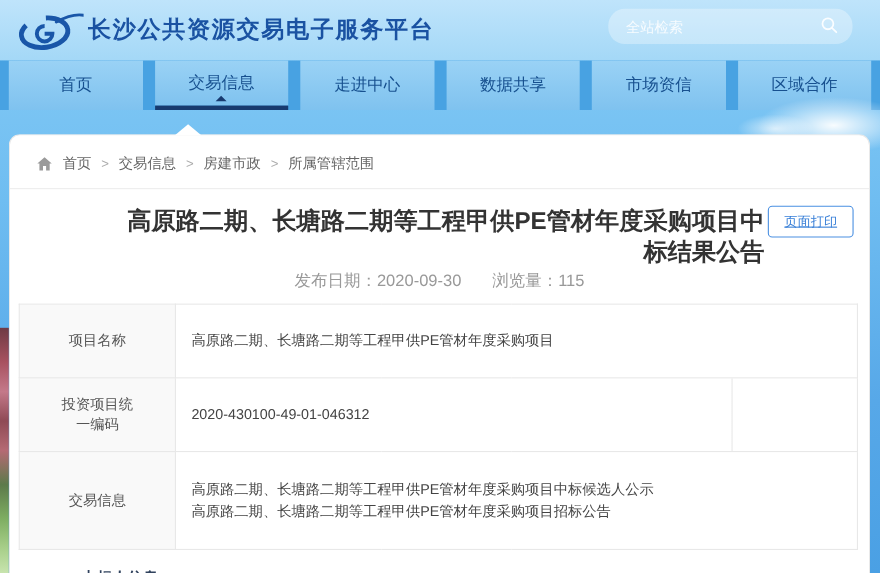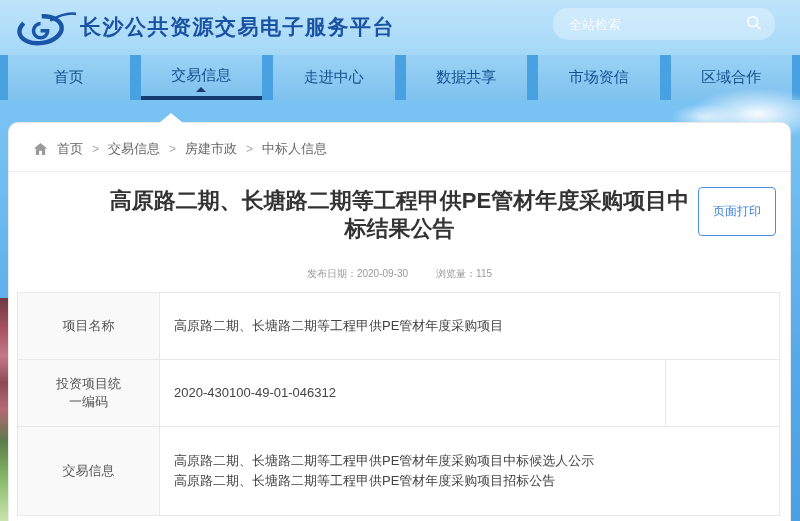--- a/index.html
+++ b/index.html
@@ -45,25 +45,25 @@
     border-left:12px solid transparent; border-right:12px solid transparent;
     border-bottom:10px solid #fff; }
   
   .breadcrumb { display:flex; align-items:center; gap:9px; padding:17px 0 13px 24px;
     font-size:13px; color:#666; border-bottom:1px solid #ededed; }
   .crumb-item { cursor:pointer; }
   .crumb-sep { color:#aaa; font-size:12px; }
   .home-icon { width:15px; height:14px; display:inline-block; }
   
   .title-row { position:relative; padding:15px 95px 0; text-align:center; }
-  .page-title { font-size:22px; font-weight:bold; color:#333; line-height:28px; }
+  .page-title { font-size:22px; font-weight:bold; color:#333; line-height:28px;text-align:right; }
   .print-btn { position:absolute; right:14px; top:15px; background:#fff; border:1px solid #4a90e2;
-    color:#3a80d8; font-size:12px; padding:15px 14px; border-radius:4px; cursor:pointer;
-    font-family:inherit; }
-  .meta { text-align:center; color:#999; font-size:10px; margin:24px 0 11px; }
+    color:#3a80d8; font-size:12px; padding:5px 14px; border-radius:4px; cursor:pointer;
+    font-family:inherit;text-decoration:underline; }
+  .meta { text-align:center; color:#999; font-size:15px; margin:3px 0 11px; }
   .meta b { font-weight:normal; margin-right:28px; }
   
   .info-table { width:calc(100% - 18px); margin:0 8px; border-collapse:collapse; font-size:13px;
     table-layout:fixed; }
   .info-table td { border:1px solid #e8e8e8; padding:24px 14px; color:#444; line-height:18px; }
   .info-table td.lbl { background:#f9f9f9; color:#555; text-align:center; padding:8px 6px; }
   .narrow-lbl { display:inline-block; width:72px; }
   .with-line { background-image:linear-gradient(#e8e8e8,#e8e8e8); background-size:1px 100%;
     background-position:505px 0; background-repeat:no-repeat; }
   .rel-link { cursor:pointer; line-height:20px; }
@@ -114,21 +114,21 @@
       <svg viewBox="0 0 16 15" width="15" height="14">
         <path d="M8 1 L15 7 H13 V14 H9.5 V9.5 H6.5 V14 H3 V7 H1 Z" fill="#9a9a9a"></path>
       </svg>
     </span>
     <span class="crumb-item">首页</span>
     <span class="crumb-sep">&gt;</span>
     <span class="crumb-item">交易信息</span>
     <span class="crumb-sep">&gt;</span>
     <span class="crumb-item">房建市政</span>
     <span class="crumb-sep">&gt;</span>
-    <span class="crumb-item">中标人信息</span>
+    <span class="crumb-item">所属管辖范围</span>
   </div>
 
   <div class="title-row">
     <div class="page-title">高原路二期、长塘路二期等工程甲供PE管材年度采购项目中标结果公告</div>
     <button class="print-btn">页面打印</button>
   </div>
 
   <div class="meta">
     <span>发布日期：</span><b>2020-09-30</b><span>浏览量：</span><span>115</span>
   </div>

